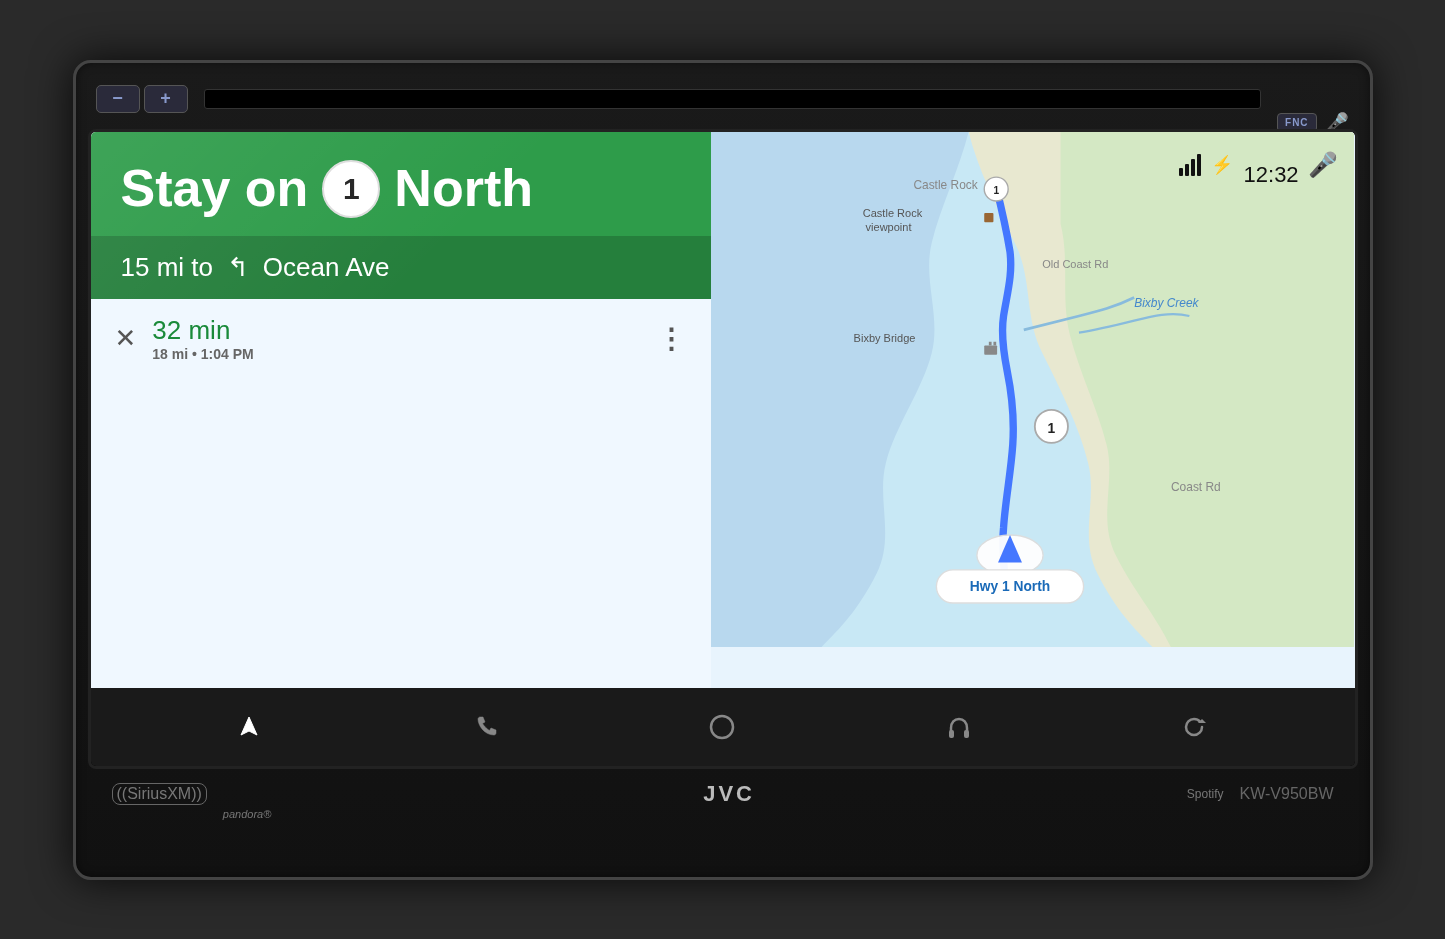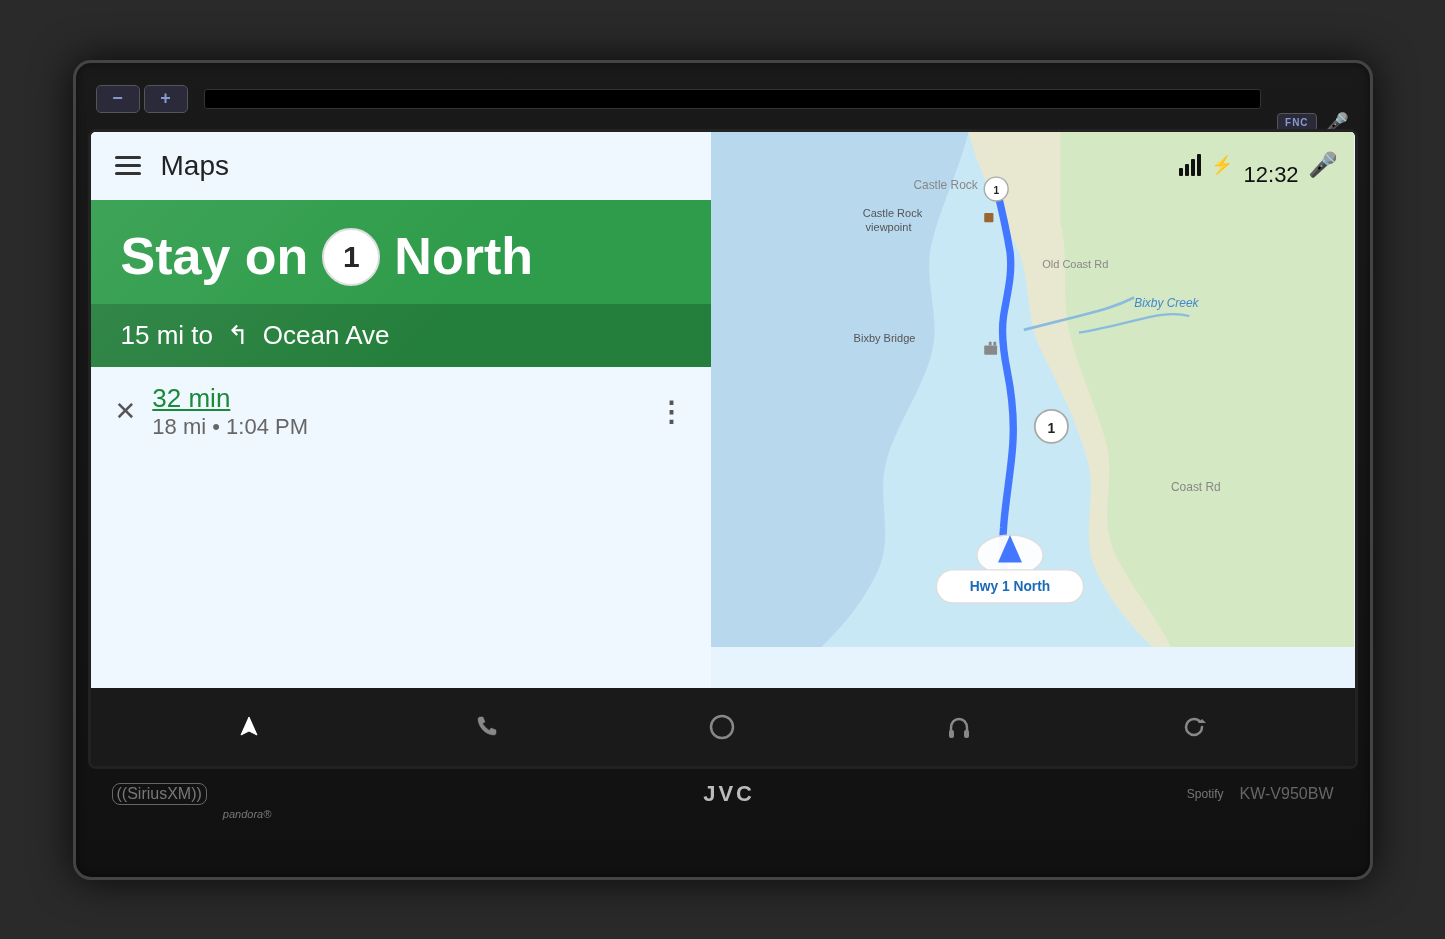--- a/index.html
+++ b/index.html
@@ -227,25 +227,25 @@
       cursor: pointer;
       flex-shrink: 0;
     }
     .eta-info {
       flex: 1;
     }
     .eta-time {
       font-size: 26px;
       font-weight: 500;
       color: #1a8a3a;
-      text-decoration: underline;
     }
     .eta-details {
-      font-size: 22px;
+      font-size: 14px;
       color: #666;
+      font-weight: bold;
     }
     .more-btn {
       color: #555;
       font-size: 28px;
       cursor: pointer;
       letter-spacing: 1px;
       font-weight: 700;
     }
 
     
@@ -379,28 +379,20 @@
     </div>
   </div>
 
   <div class="screen-bezel">
     <div class="screen-content">
 
       <div class="aa-main">
 
         <div class="left-panel">
 
-          <div class="maps-header">
-            <div class="hamburger">
-              <span></span>
-                <span></span>
-                <span></span>
-            </div>
-            <div class="maps-title">Maps</div>
-          </div>
 
           <div class="nav-card">
             <div class="direction-line">
               <span class="direction-text">Stay on</span>
               <div class="route-badge">1</div>
               <span class="direction-text">North</span>
             </div>
             <div class="next-turn">
               <span class="next-turn-text">15 mi to</span>
               <span class="turn-arrow">↰</span>

